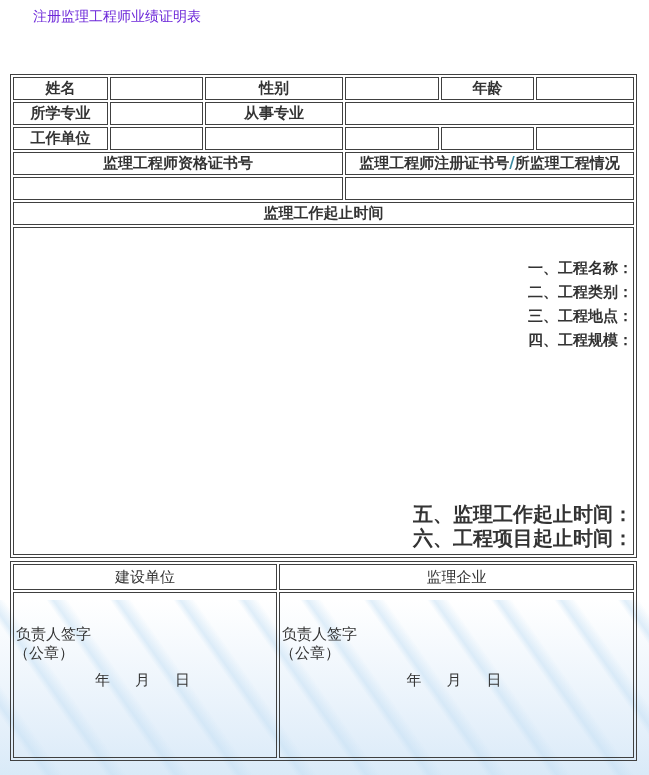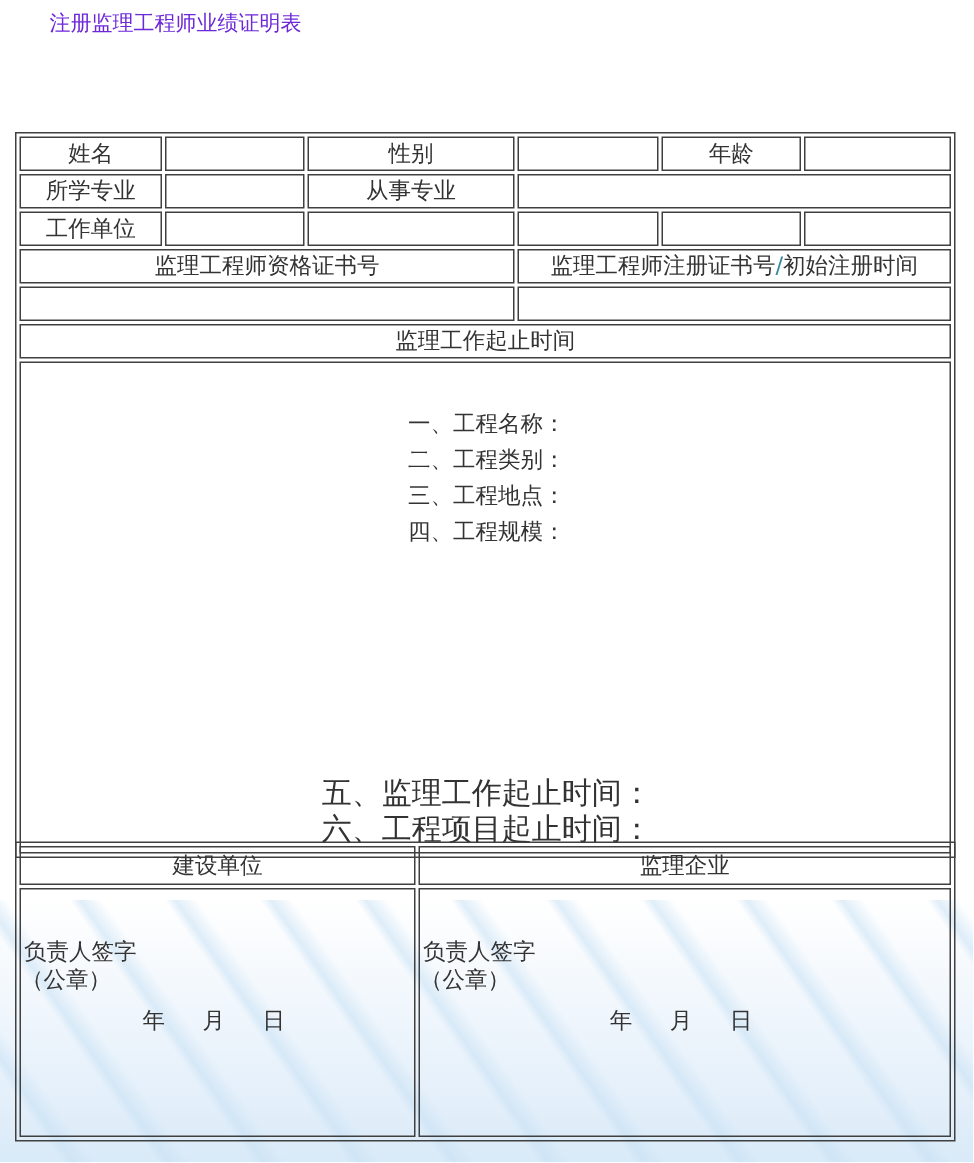--- a/index.html
+++ b/index.html
@@ -22,24 +22,24 @@
   table.form {
     position:absolute; left:10px; z-index:1;
     border-collapse:separate; border-spacing:2px;
     border:1px solid #404040; table-layout:fixed; background:transparent;
   }
   table.form td {
     border:1px solid #404040; font-size:15px; line-height:19px;
     text-align:center; vertical-align:middle; padding:0; overflow:hidden;
     background:transparent;
   }
-  .main   { top:88px;  width:627px; }
+  .main   { top:74px;  width:627px;font-weight:bold; }
   .footer { top:561px; width:627px; }
   .main tr.r td  { height:21px; }
-  .main td.big   { height:326px; vertical-align:top; text-align:center; }
+  .main td.big   { height:326px; vertical-align:top; text-align:right; }
   .footer td.hdr { height:24px;margin-left:25px; }
   .footer td.sig { height:164px; vertical-align:top; text-align:left; }
   .accent { color:#38889f; }
   .items-block  { margin:28px 0 0 2px; line-height:24px; font-size:15px; }
   .items-block2 { margin:150px 0 0 2px; line-height:24px; font-size:20px; }
   .signer { margin:32px 0 0 2px; font-size:15px; }
   .seal   { font-size:15px; }
   .date   { margin-top:8px;  text-align:center; font-size:15px; letter-spacing:5px; }
 </style>
 </head>
@@ -79,21 +79,21 @@
       <td>工作单位</td>
       <td></td>
       <td></td>
       <td></td>
       <td></td>
       <td></td>
     </tr>
     <tr class="r">
       <td colspan="3">监理工程师资格证书号</td>
       <td colspan="3">
-        <span>监理工程师注册证书号</span><span class="accent">/</span><span>初始注册时间</span>
+        <span>监理工程师注册证书号</span><span class="accent">/</span><span>所监理工程情况</span>
       </td>
     </tr>
     <tr class="r">
       <td colspan="3"></td>
       <td colspan="3"></td>
     </tr>
     <tr class="r">
       <td colspan="6">监理工作起止时间</td>
     </tr>
     <tr>

